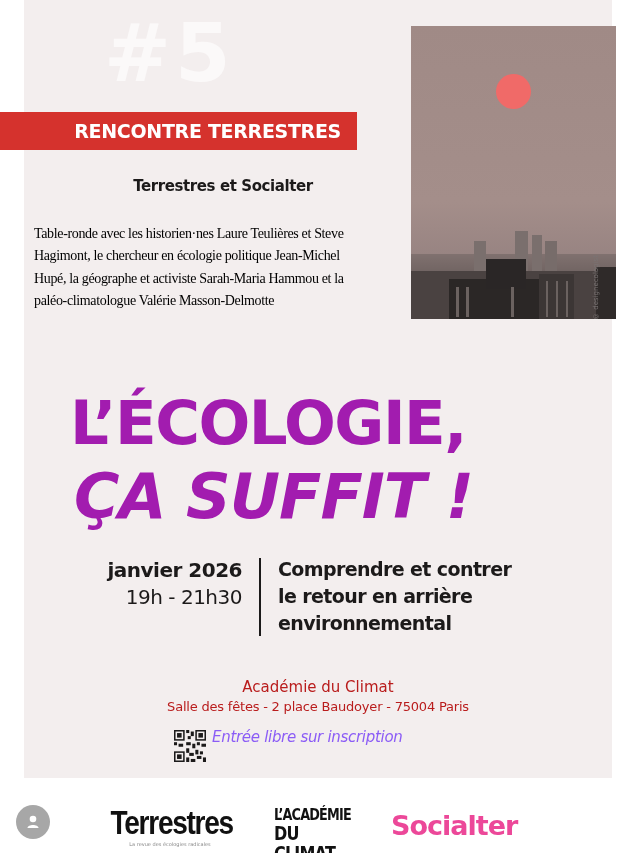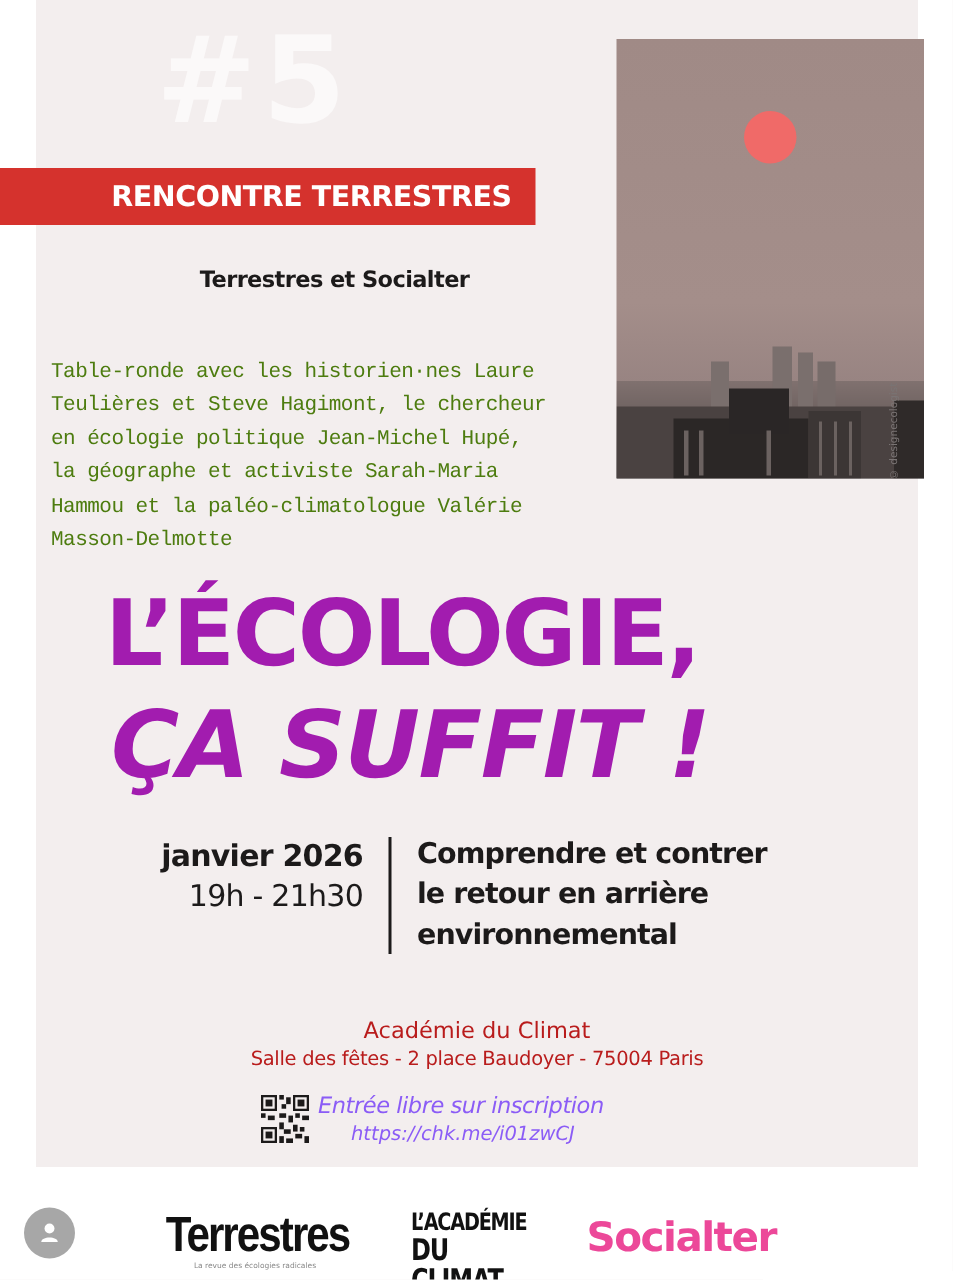--- a/index.html
+++ b/index.html
@@ -22,23 +22,23 @@
     display: flex; align-items: center; justify-content: flex-end;
     padding-right: 16px; letter-spacing: -0.3px;
     font-family: "DejaVu Sans", sans-serif;
   }
   .organizers {
     position: absolute; left: 30px; top: 175px; width: 338px;
     text-align: center; font-weight: bold; font-size: 15px; line-height: 22px; color: #1c1a1a;
     font-family: "DejaVu Sans", sans-serif; letter-spacing: -0.4px;
   }
   .description {
-    position: absolute; left: 34px; top: 237px; width: 335px;
-    font-size: 14px; line-height: 22.4px; color: #4d7c0f;
-    font-family: Liberation Mono, monospace; letter-spacing: -0.35px;
+    position: absolute; left: 34px; top: 223px; width: 335px;
+    font-size: 14px; line-height: 22.4px; color: #000000;
+    font-family: Liberation Serif, serif; letter-spacing: -0.35px;
   }
   .photo {
     position: absolute; left: 387px; top: 26px; width: 205px; height: 293px;
     background: linear-gradient(180deg, #a08a86 0%, #a48e8a 60%, #988482 78%, #5b514f 88%, #2c2828 100%);
     overflow: hidden;
   }
   .photo .sun {
     position: absolute; left: 85px; top: 48px; width: 35px; height: 35px;
     border-radius: 50%; background: #f06a68;
   }
@@ -198,21 +198,20 @@
         <rect x="14" y="13" width="2" height="3"></rect>
       <rect x="17" y="14" width="2" height="2"></rect>
         <rect x="15" y="17" width="3" height="2"></rect>
         <rect x="19" y="18" width="2" height="3"></rect>
       <rect x="8" y="18" width="2" height="3"></rect>
         <rect x="11" y="19" width="3" height="2"></rect>
     </g>
   </svg>
   <div class="entry" style="left:188px;">
     <span class="t">Entrée libre sur inscription</span>
-    <span class="u">https://chk.me/i01zwCJ</span>
   </div>
 </div>
 
 <div class="banner">RENCONTRE TERRESTRES</div>
 
 <div class="footer-avatar">
   <svg width="16" height="16" viewBox="0 0 16 16">
     <circle cx="8" cy="5" r="3.3" fill="#ffffff"></circle>
     <path d="M2.5 14 C2.5 10, 13.5 10, 13.5 14 Z" fill="#ffffff"></path>
   </svg>

